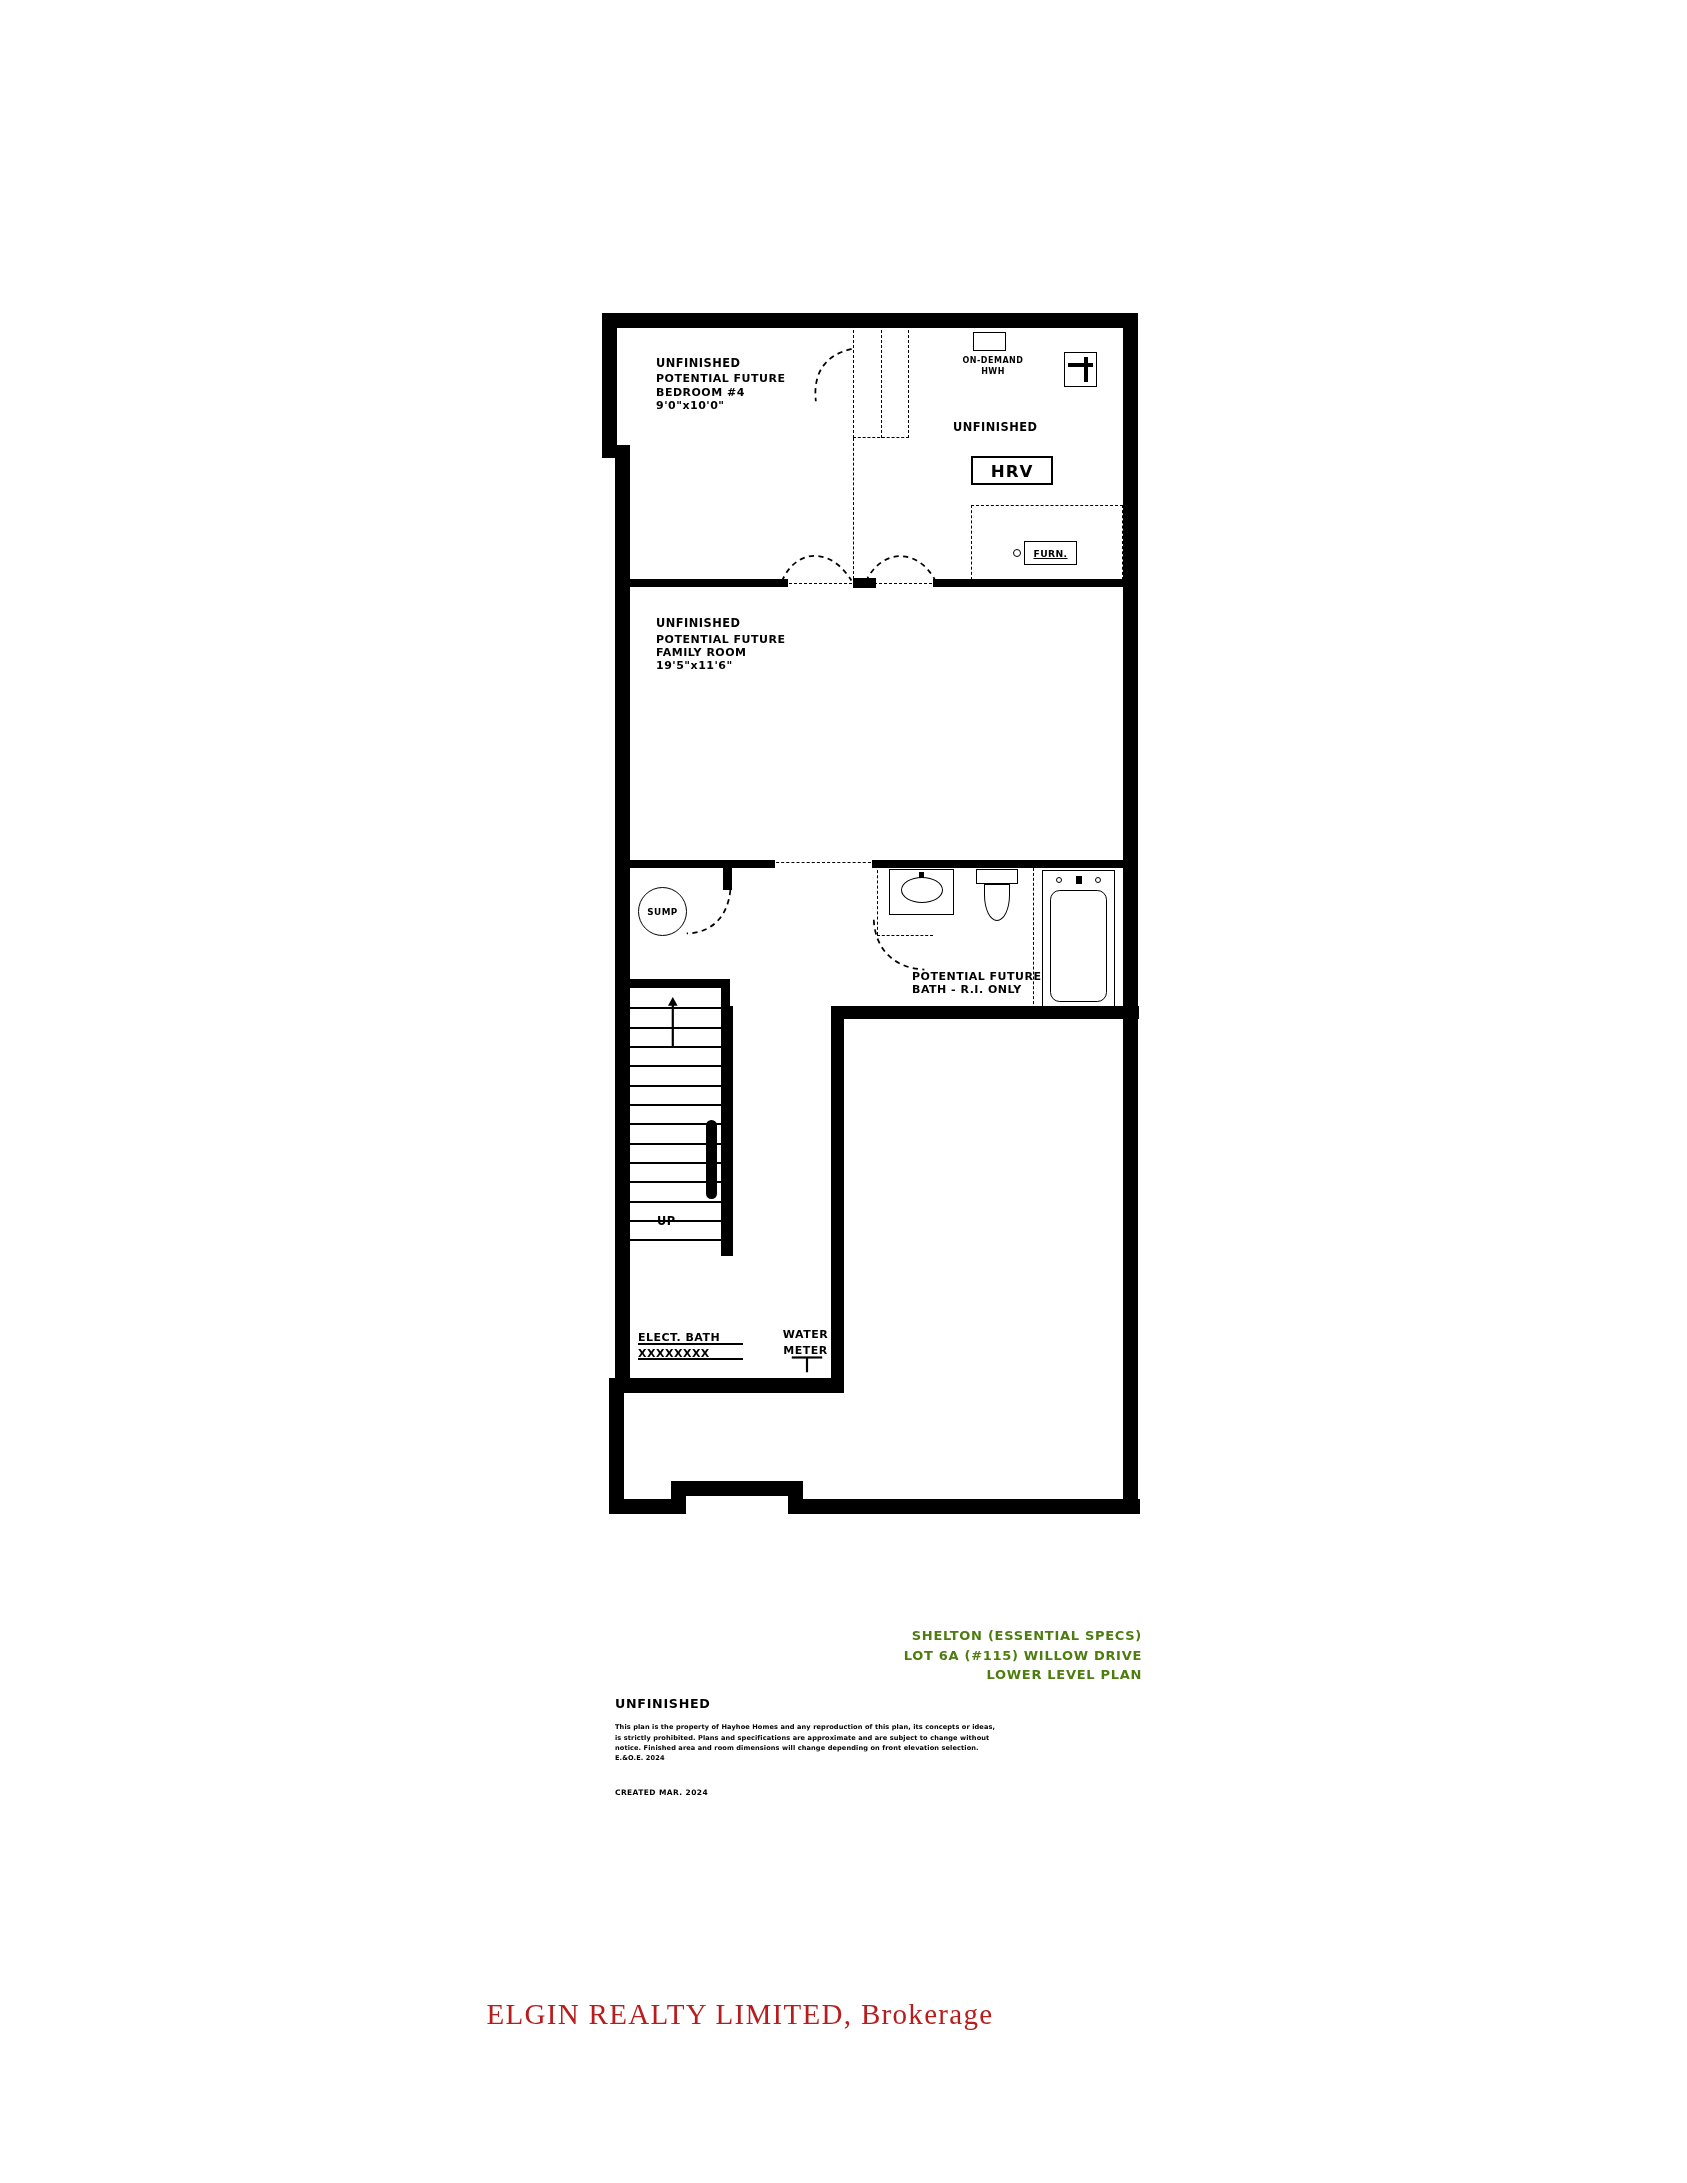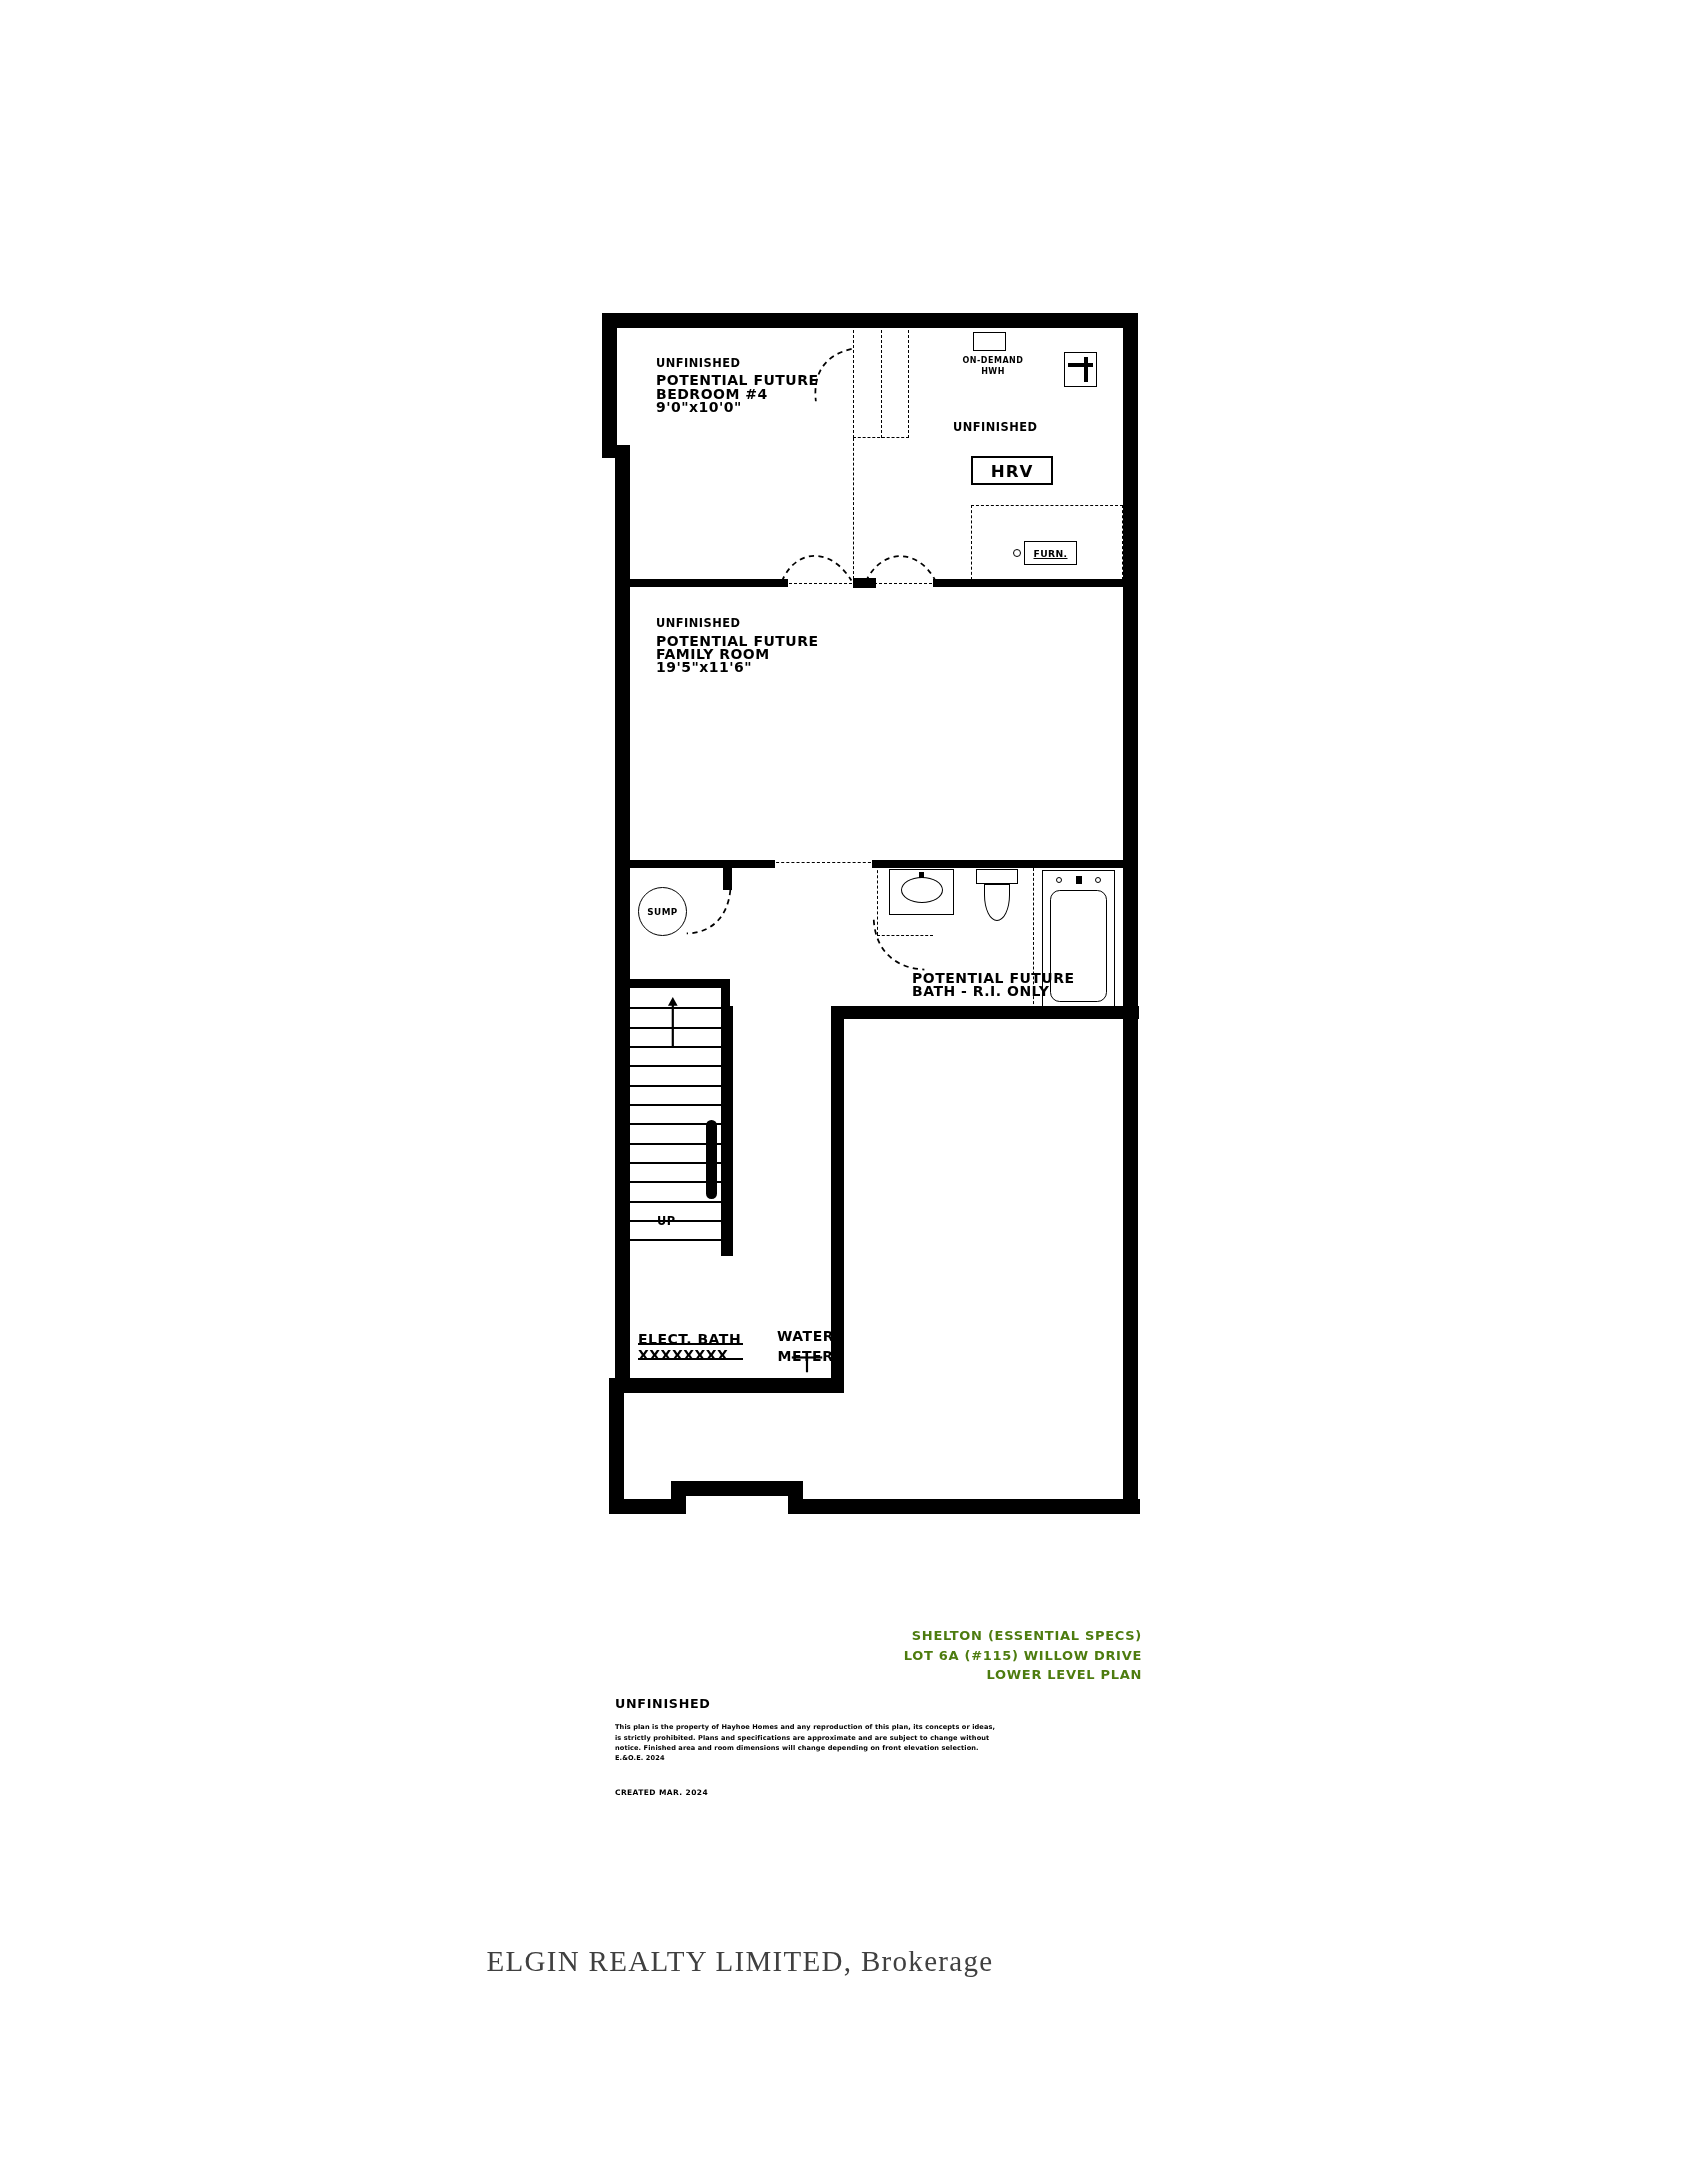--- a/index.html
+++ b/index.html
@@ -55,21 +55,21 @@
   .lbl {
     position: absolute;
     font-family: "DejaVu Sans", sans-serif;
     font-weight: 700;
     color: #000000;
     letter-spacing: 0.5px;
     line-height: 1.42;
     white-space: pre;
   }
   .lbl-18 { font-size: 11.4px; }
-  .lbl-14 { font-size: 14px; }
+  .lbl-14 { font-size: 11px; }
   .lbl-12 { font-size: 8px; }
 
   .center { text-align: center; }
 
   
   #hrv-box {
     position: absolute;
     border: 2.2px solid #000;
     box-sizing: border-box;
     display: flex;
@@ -161,27 +161,27 @@
     font-size: 7.5px;
     font-weight: 700;
     letter-spacing: 0.4px;
     color: #000;
   }
 
   
   #watermark {
     position: absolute;
     left: 0;
-    top: 1945px;
+    top: 1998px;
     width: 1480px;
     text-align: center;
     font-family: "Liberation Serif", serif;
     font-size: 29px;
     letter-spacing: 1.3px;
-    color: #404040;
+    color: #b91c1c;
     white-space: pre;
   }
 </style>
 </head>
 <body>
 
 <div id="plan-stage">
 
   <div class="wall" style="left:602px; top:313px; width:536px; height:15px;"></div>
 

